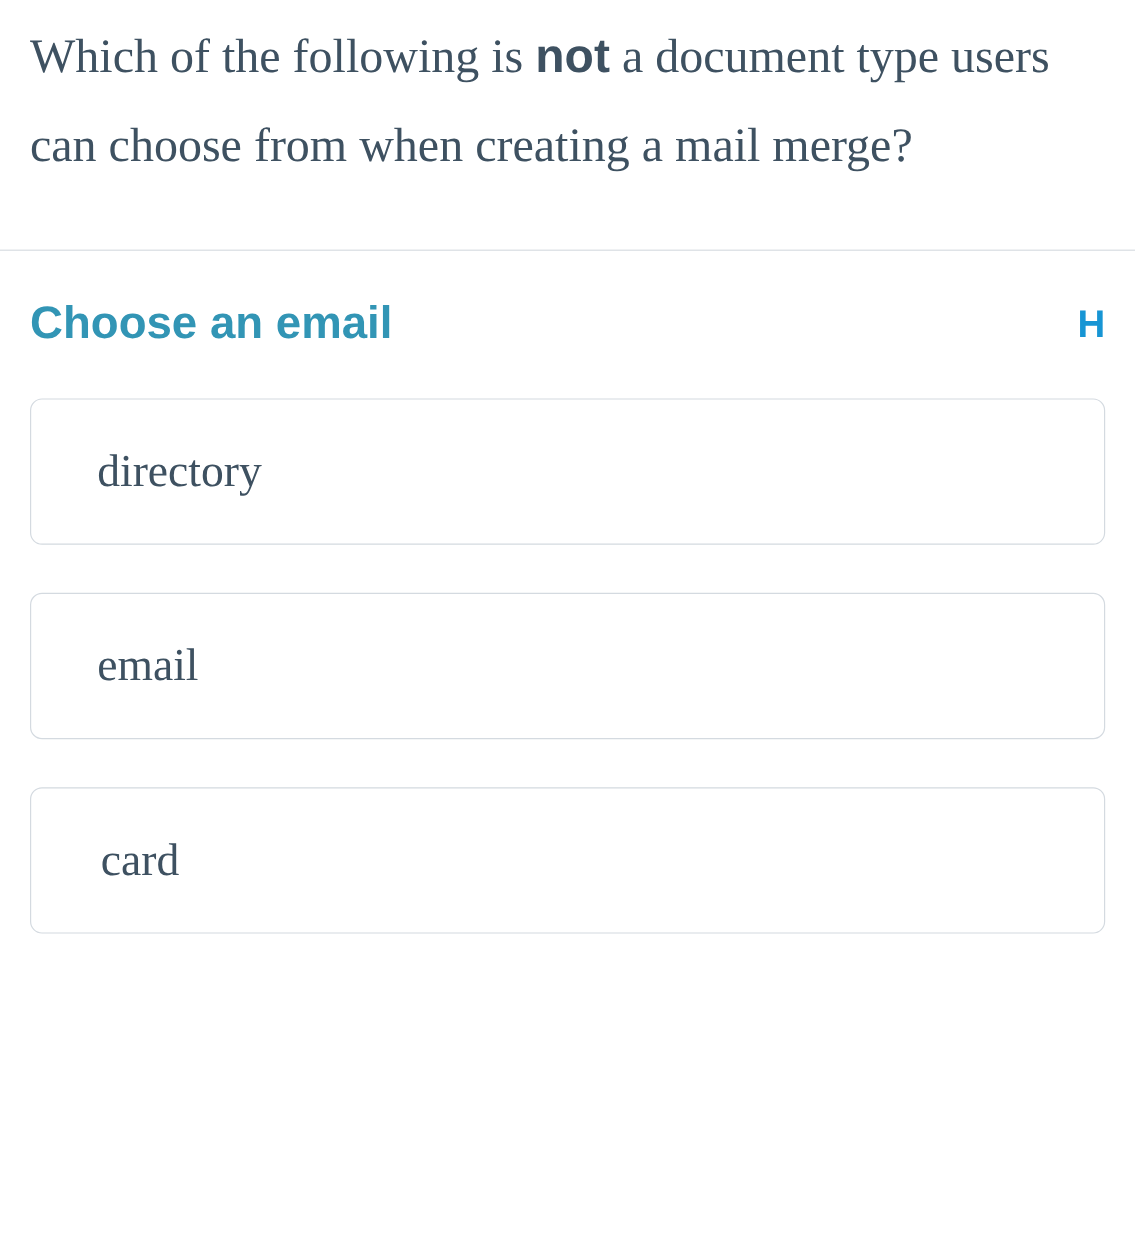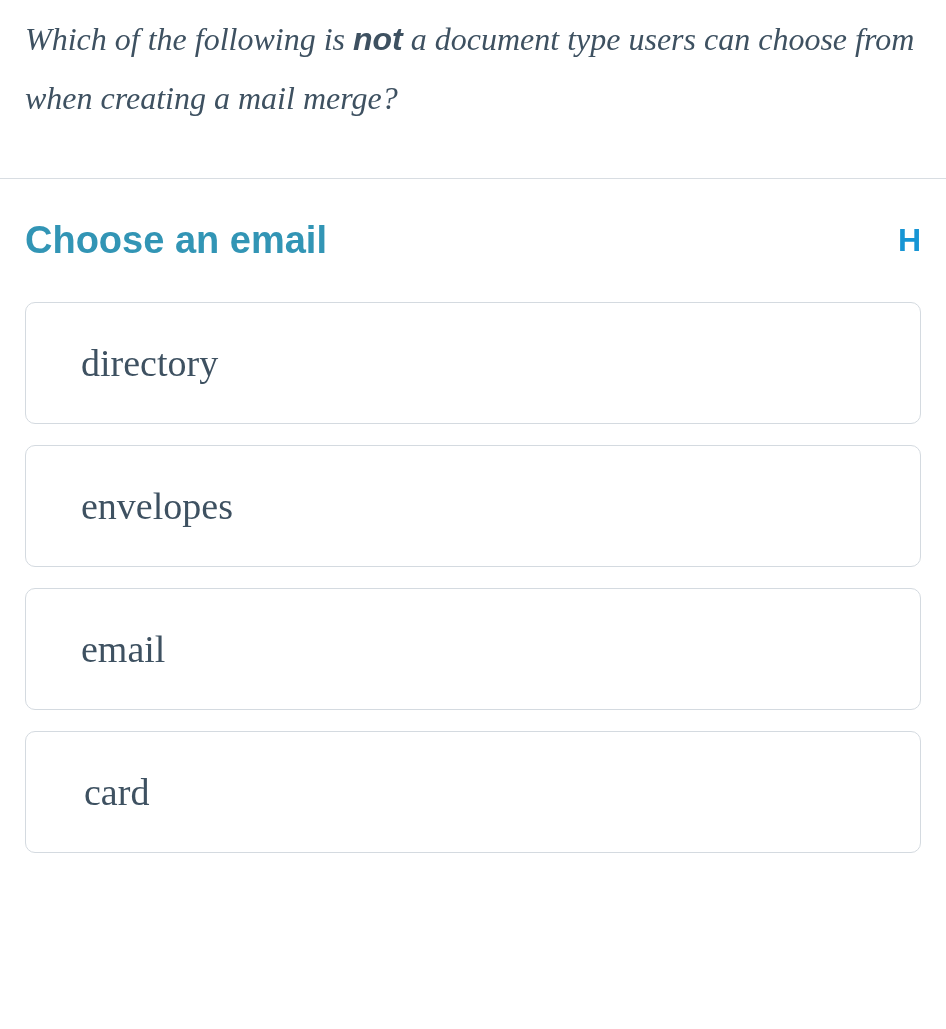--- a/index.html
+++ b/index.html
@@ -11,25 +11,24 @@
       font-family: Georgia, 'Times New Roman', serif;
       background: #ffffff;
       width: 946px;
       height: 1029px;
       overflow: hidden;
     }
     .question-section {
       padding: 10px 25px 50px 25px;
     }
     .question-text {
-      font-size: 32px;
+      font-size: 40px;
       line-height: 1.85;
       color: #3e5161;
       font-weight: 400;
-      font-style: italic;
     }
     .bold-word {
       font-family: -apple-system, BlinkMacSystemFont, 'Segoe UI', Arial, sans-serif;
       font-weight: 700;
       color: #3e5161;
     }
     .divider {
       border: none;
       border-top: 1px solid #d8dde2;
       margin: 0;
@@ -53,21 +52,21 @@
       font-family: -apple-system, BlinkMacSystemFont, 'Segoe UI', Arial, sans-serif;
       font-size: 32px;
       font-weight: 700;
       color: #1795d4;
       cursor: pointer;
     }
     .answer-option {
       border: 1px solid #d4dae0;
       border-radius: 10px;
       padding: 38px 55px;
-      margin-bottom: 21px;
+      margin-bottom: 40px;
       cursor: pointer;
       background: #ffffff;
     }
     .answer-text {
       font-size: 38px;
       color: #3e5161;
       font-weight: 400;
     }
     .indent {
       padding-left: 58px;
@@ -87,23 +86,20 @@
 <div class="answer-section">
   <div class="answer-header">
     <span class="choose-label">Choose an email</span>
     <span class="help-link">H</span>
   </div>
 
   <div class="answer-option">
     <span class="answer-text">directory</span>
   </div>
 
-  <div class="answer-option">
-    <span class="answer-text">envelopes</span>
-  </div>
 
   <div class="answer-option">
     <span class="answer-text">email</span>
   </div>
 
   <div class="answer-option indent">
     <span class="answer-text">card</span>
   </div>
 </div>
 

